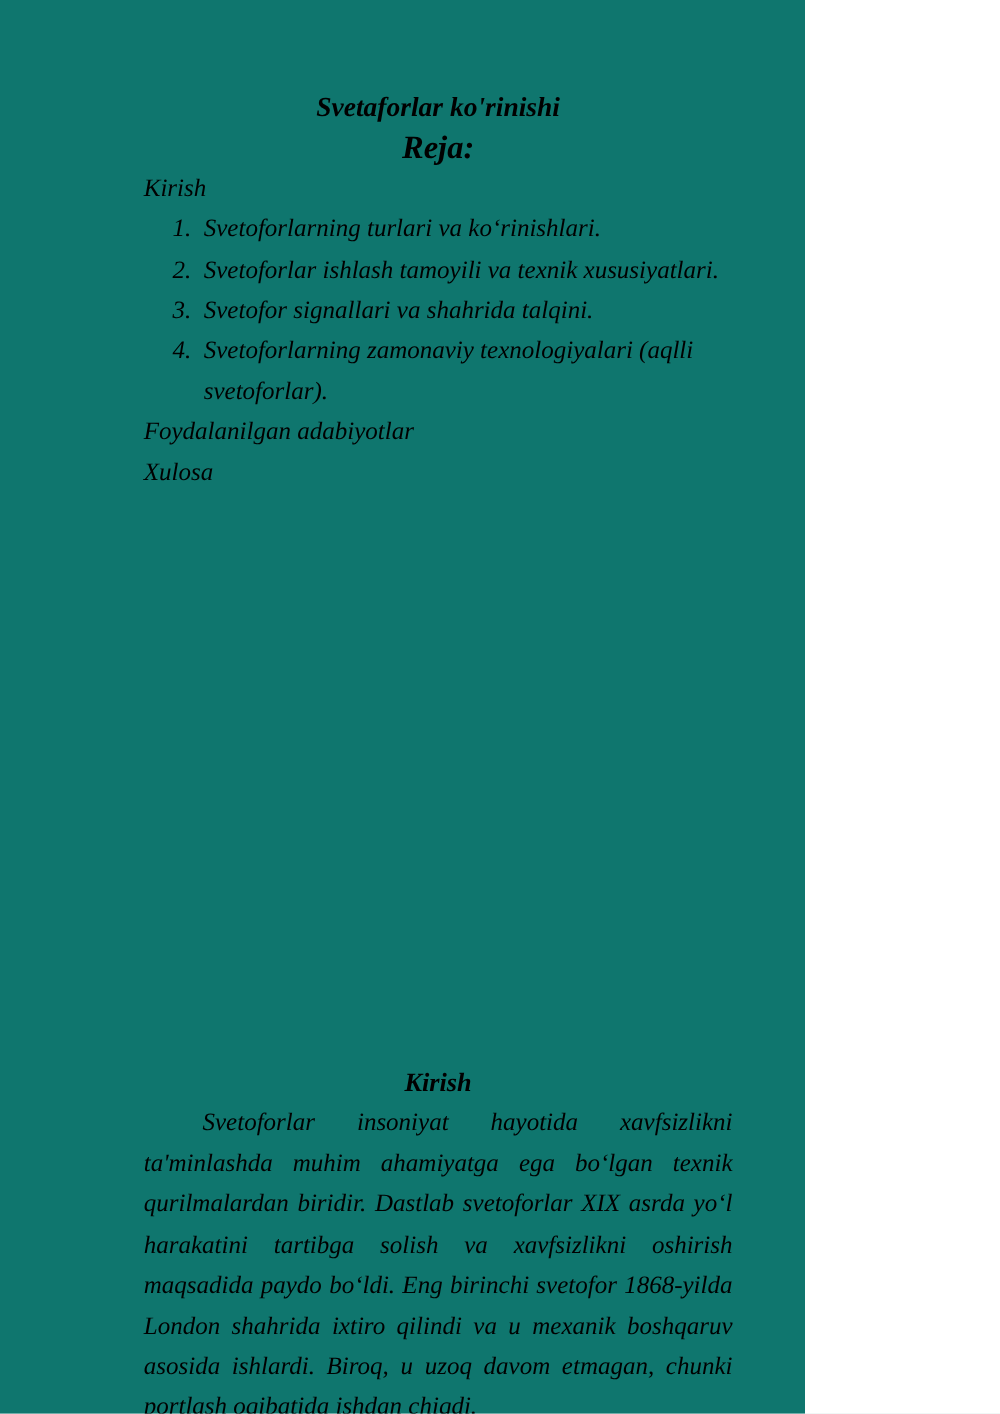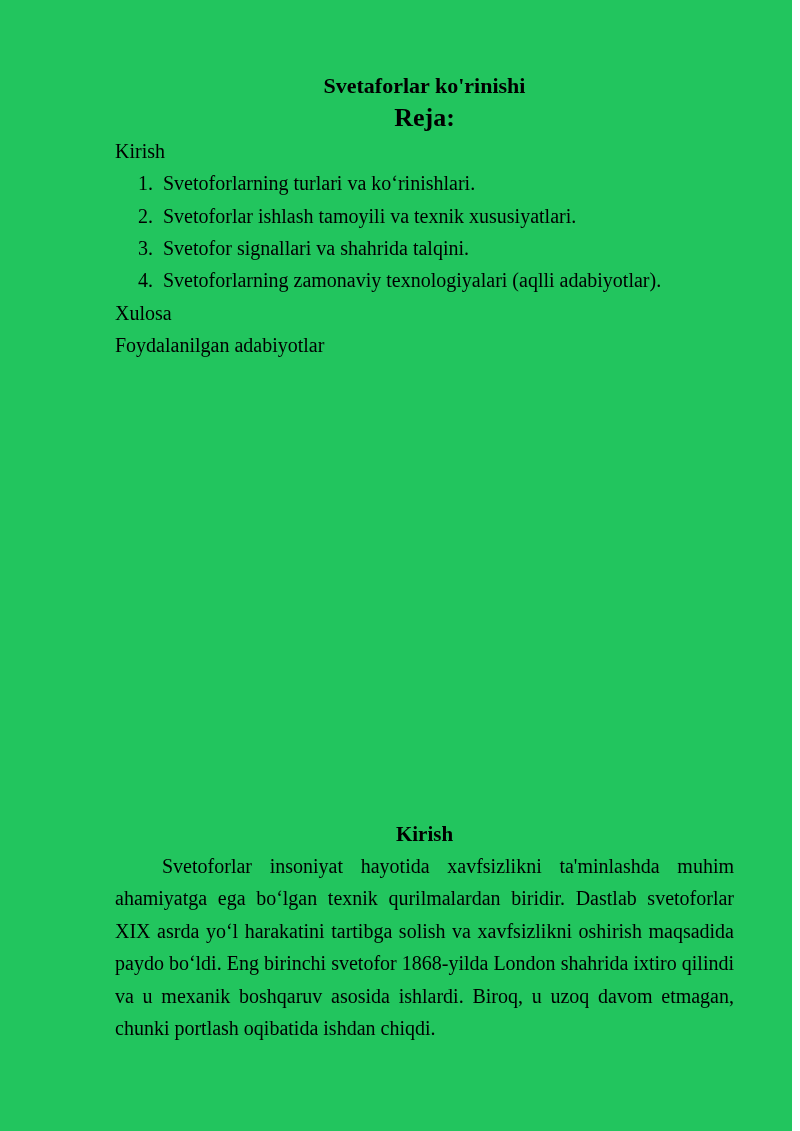--- a/index.html
+++ b/index.html
@@ -1,27 +1,28 @@
 <!DOCTYPE html>
 <html><head>
 <meta charset="utf-8">
 <style>
   * { margin: 0; padding: 0; box-sizing: border-box; }
   html, body { background: #ffffff; }
   .page {
     position: relative;
-    width: 792px;
+    width: 644px;
     height: 1131px;
-    background: #22c55e;
+    background: #0f766e;
     color: #000000;
     font-family: "Liberation Serif", "DejaVu Serif", serif;
     font-size: 20px;
     line-height: 32.4px;
     padding: 70px 58px 0 115px;
     overflow: hidden;
+    font-style: italic;
   }
   .doc-title {
     text-align: center;
     font-weight: bold;
     font-size: 22px;
   }
   .doc-subtitle {
     text-align: center;
     font-weight: bold;
     font-size: 26px;
@@ -68,24 +69,24 @@
     <span class="list-text">Svetoforlar ishlash tamoyili va texnik xususiyatlari.</span>
   </div>
 
   <div class="list-item">
     <span class="list-num">3.</span>
     <span class="list-text">Svetofor signallari va shahrida talqini.</span>
   </div>
 
   <div class="list-item">
     <span class="list-num">4.</span>
-    <span class="list-text">Svetoforlarning zamonaviy texnologiyalari (aqlli adabiyotlar).</span>
+    <span class="list-text">Svetoforlarning zamonaviy texnologiyalari (aqlli svetoforlar).</span>
   </div>
 
+  <div class="outline-line">Foydalanilgan adabiyotlar</div>
+
   <div class="outline-line">Xulosa</div>
-
-  <div class="outline-line">Foydalanilgan adabiyotlar</div>
 
   <div class="section-heading">Kirish</div>
 
   <p class="body-paragraph">Svetoforlar insoniyat hayotida xavfsizlikni ta'minlashda muhim ahamiyatga ega boʻlgan texnik qurilmalardan biridir. Dastlab svetoforlar XIX asrda yoʻl harakatini tartibga solish va xavfsizlikni oshirish maqsadida paydo boʻldi. Eng birinchi svetofor 1868-yilda London shahrida ixtiro qilindi va u mexanik boshqaruv asosida ishlardi. Biroq, u uzoq davom etmagan, chunki portlash oqibatida ishdan chiqdi.</p>
 
 </div>
 
 </body></html>

